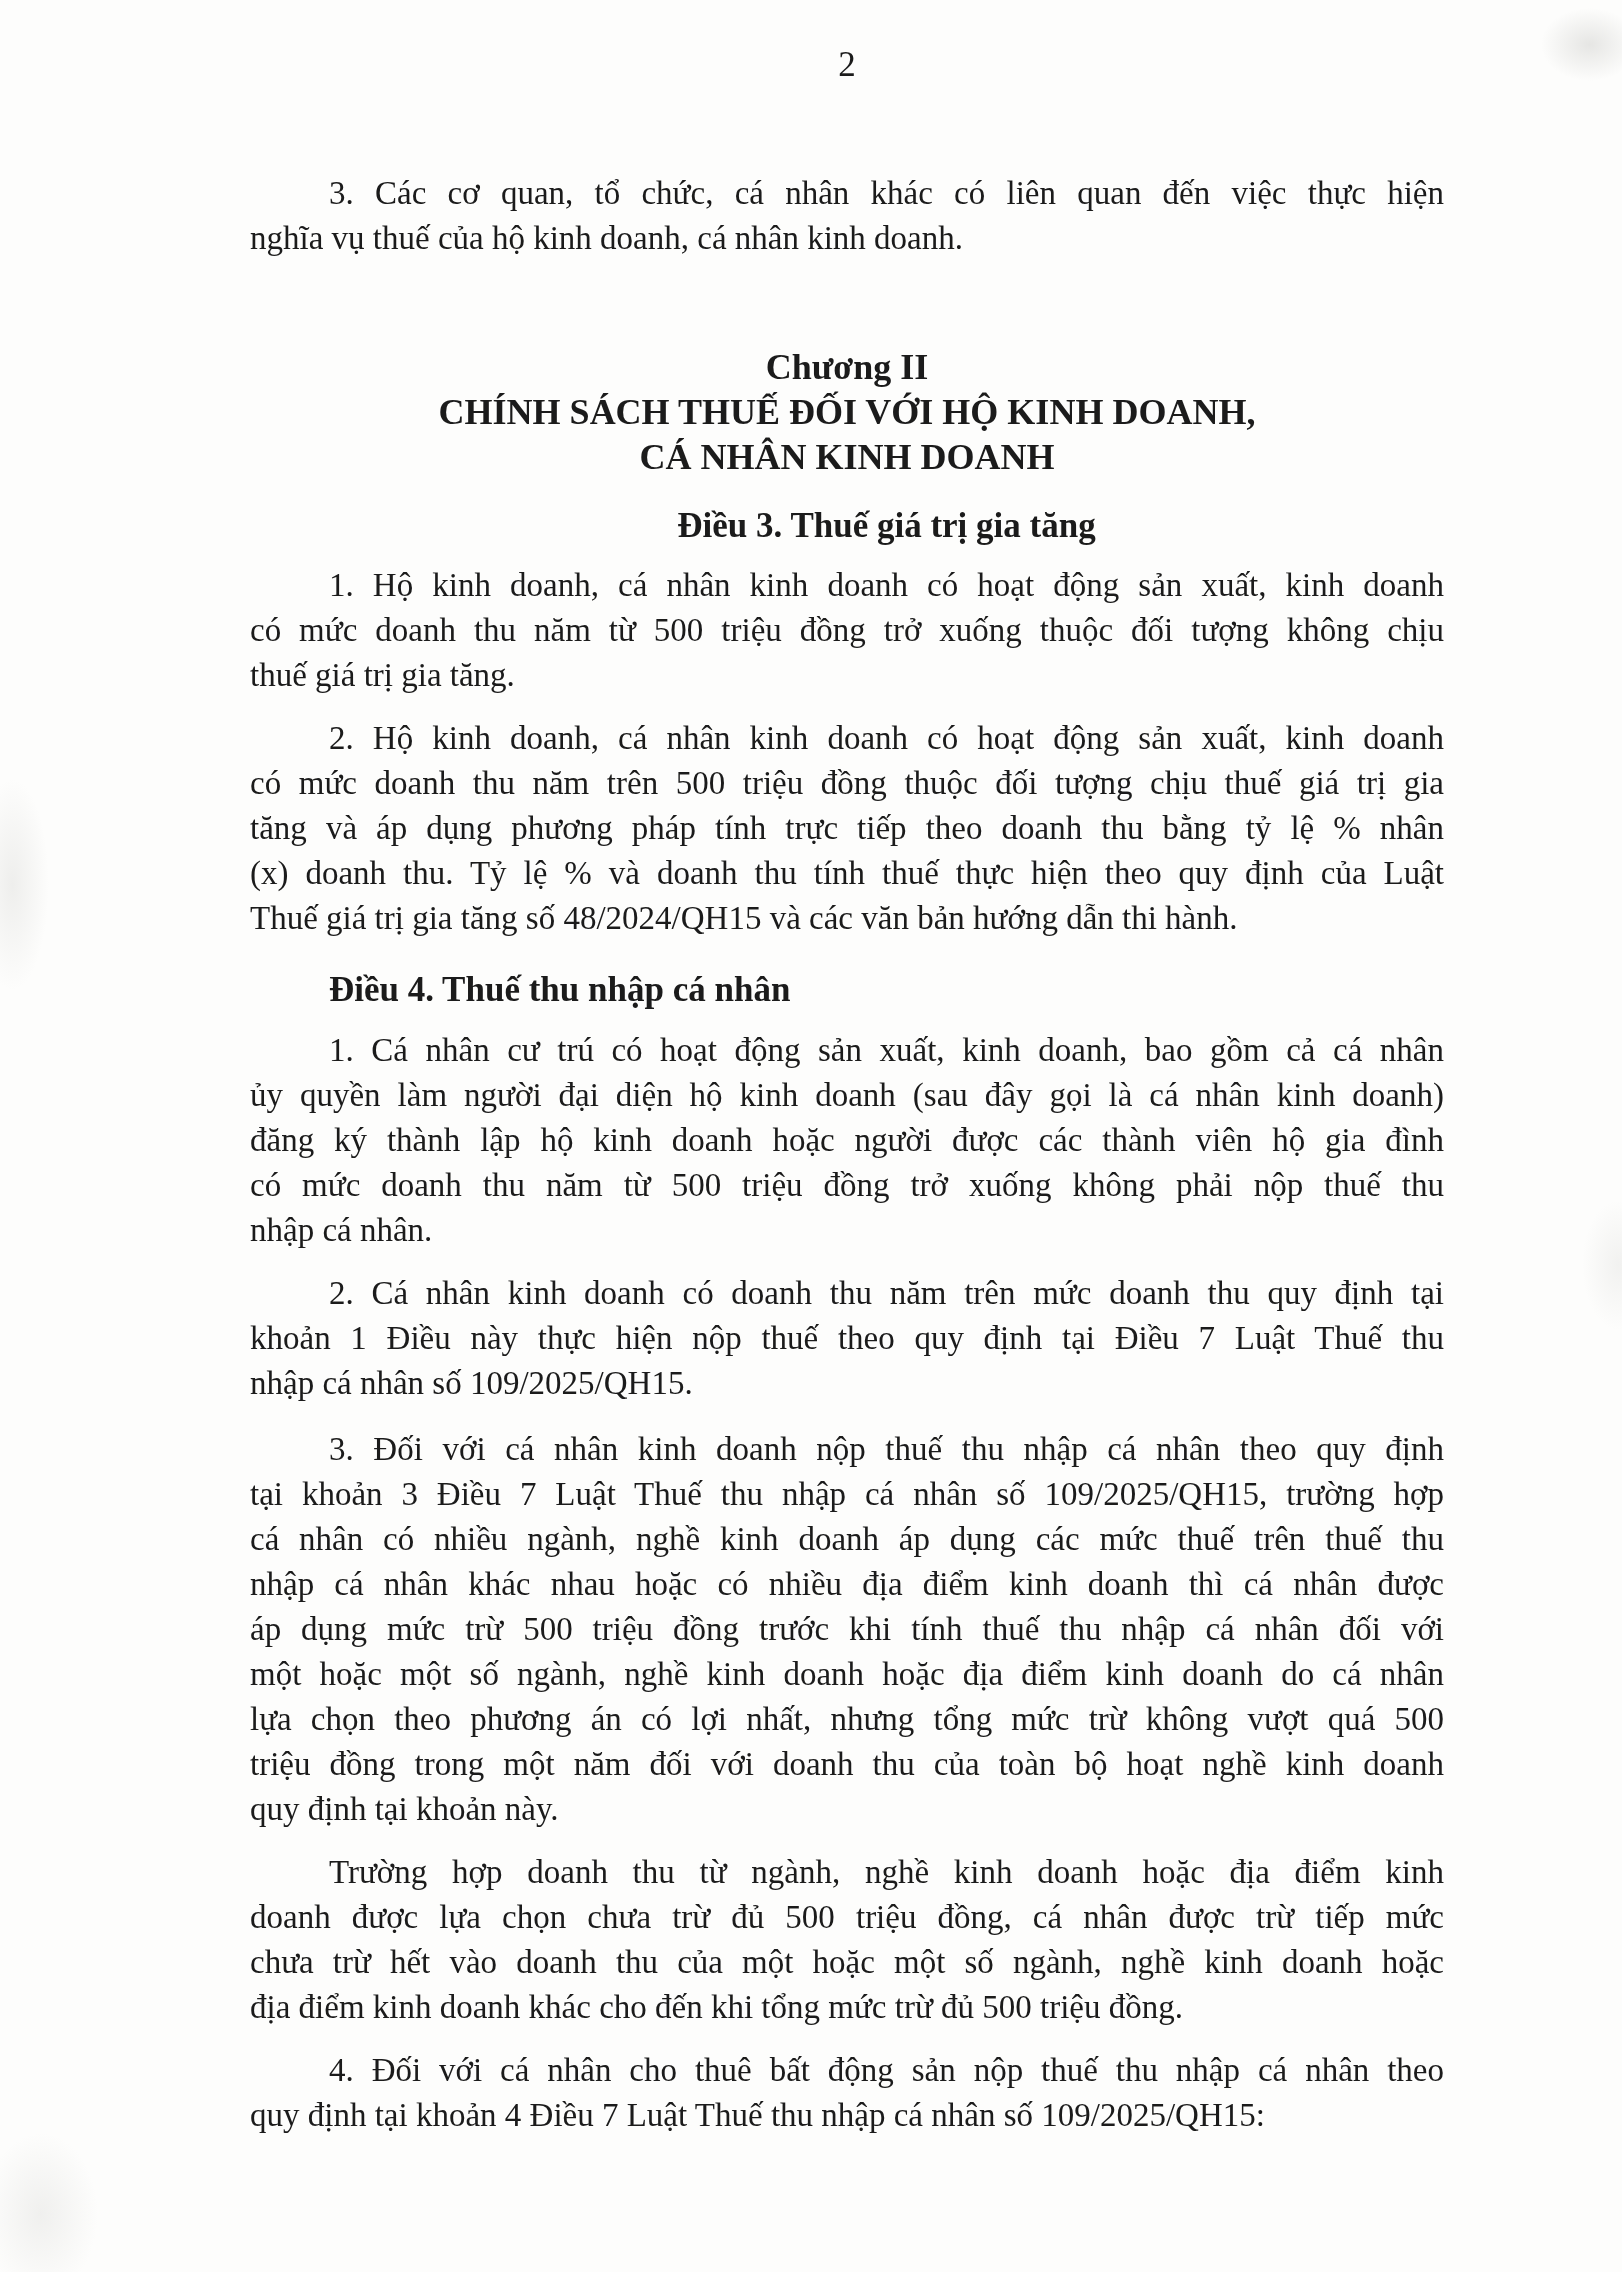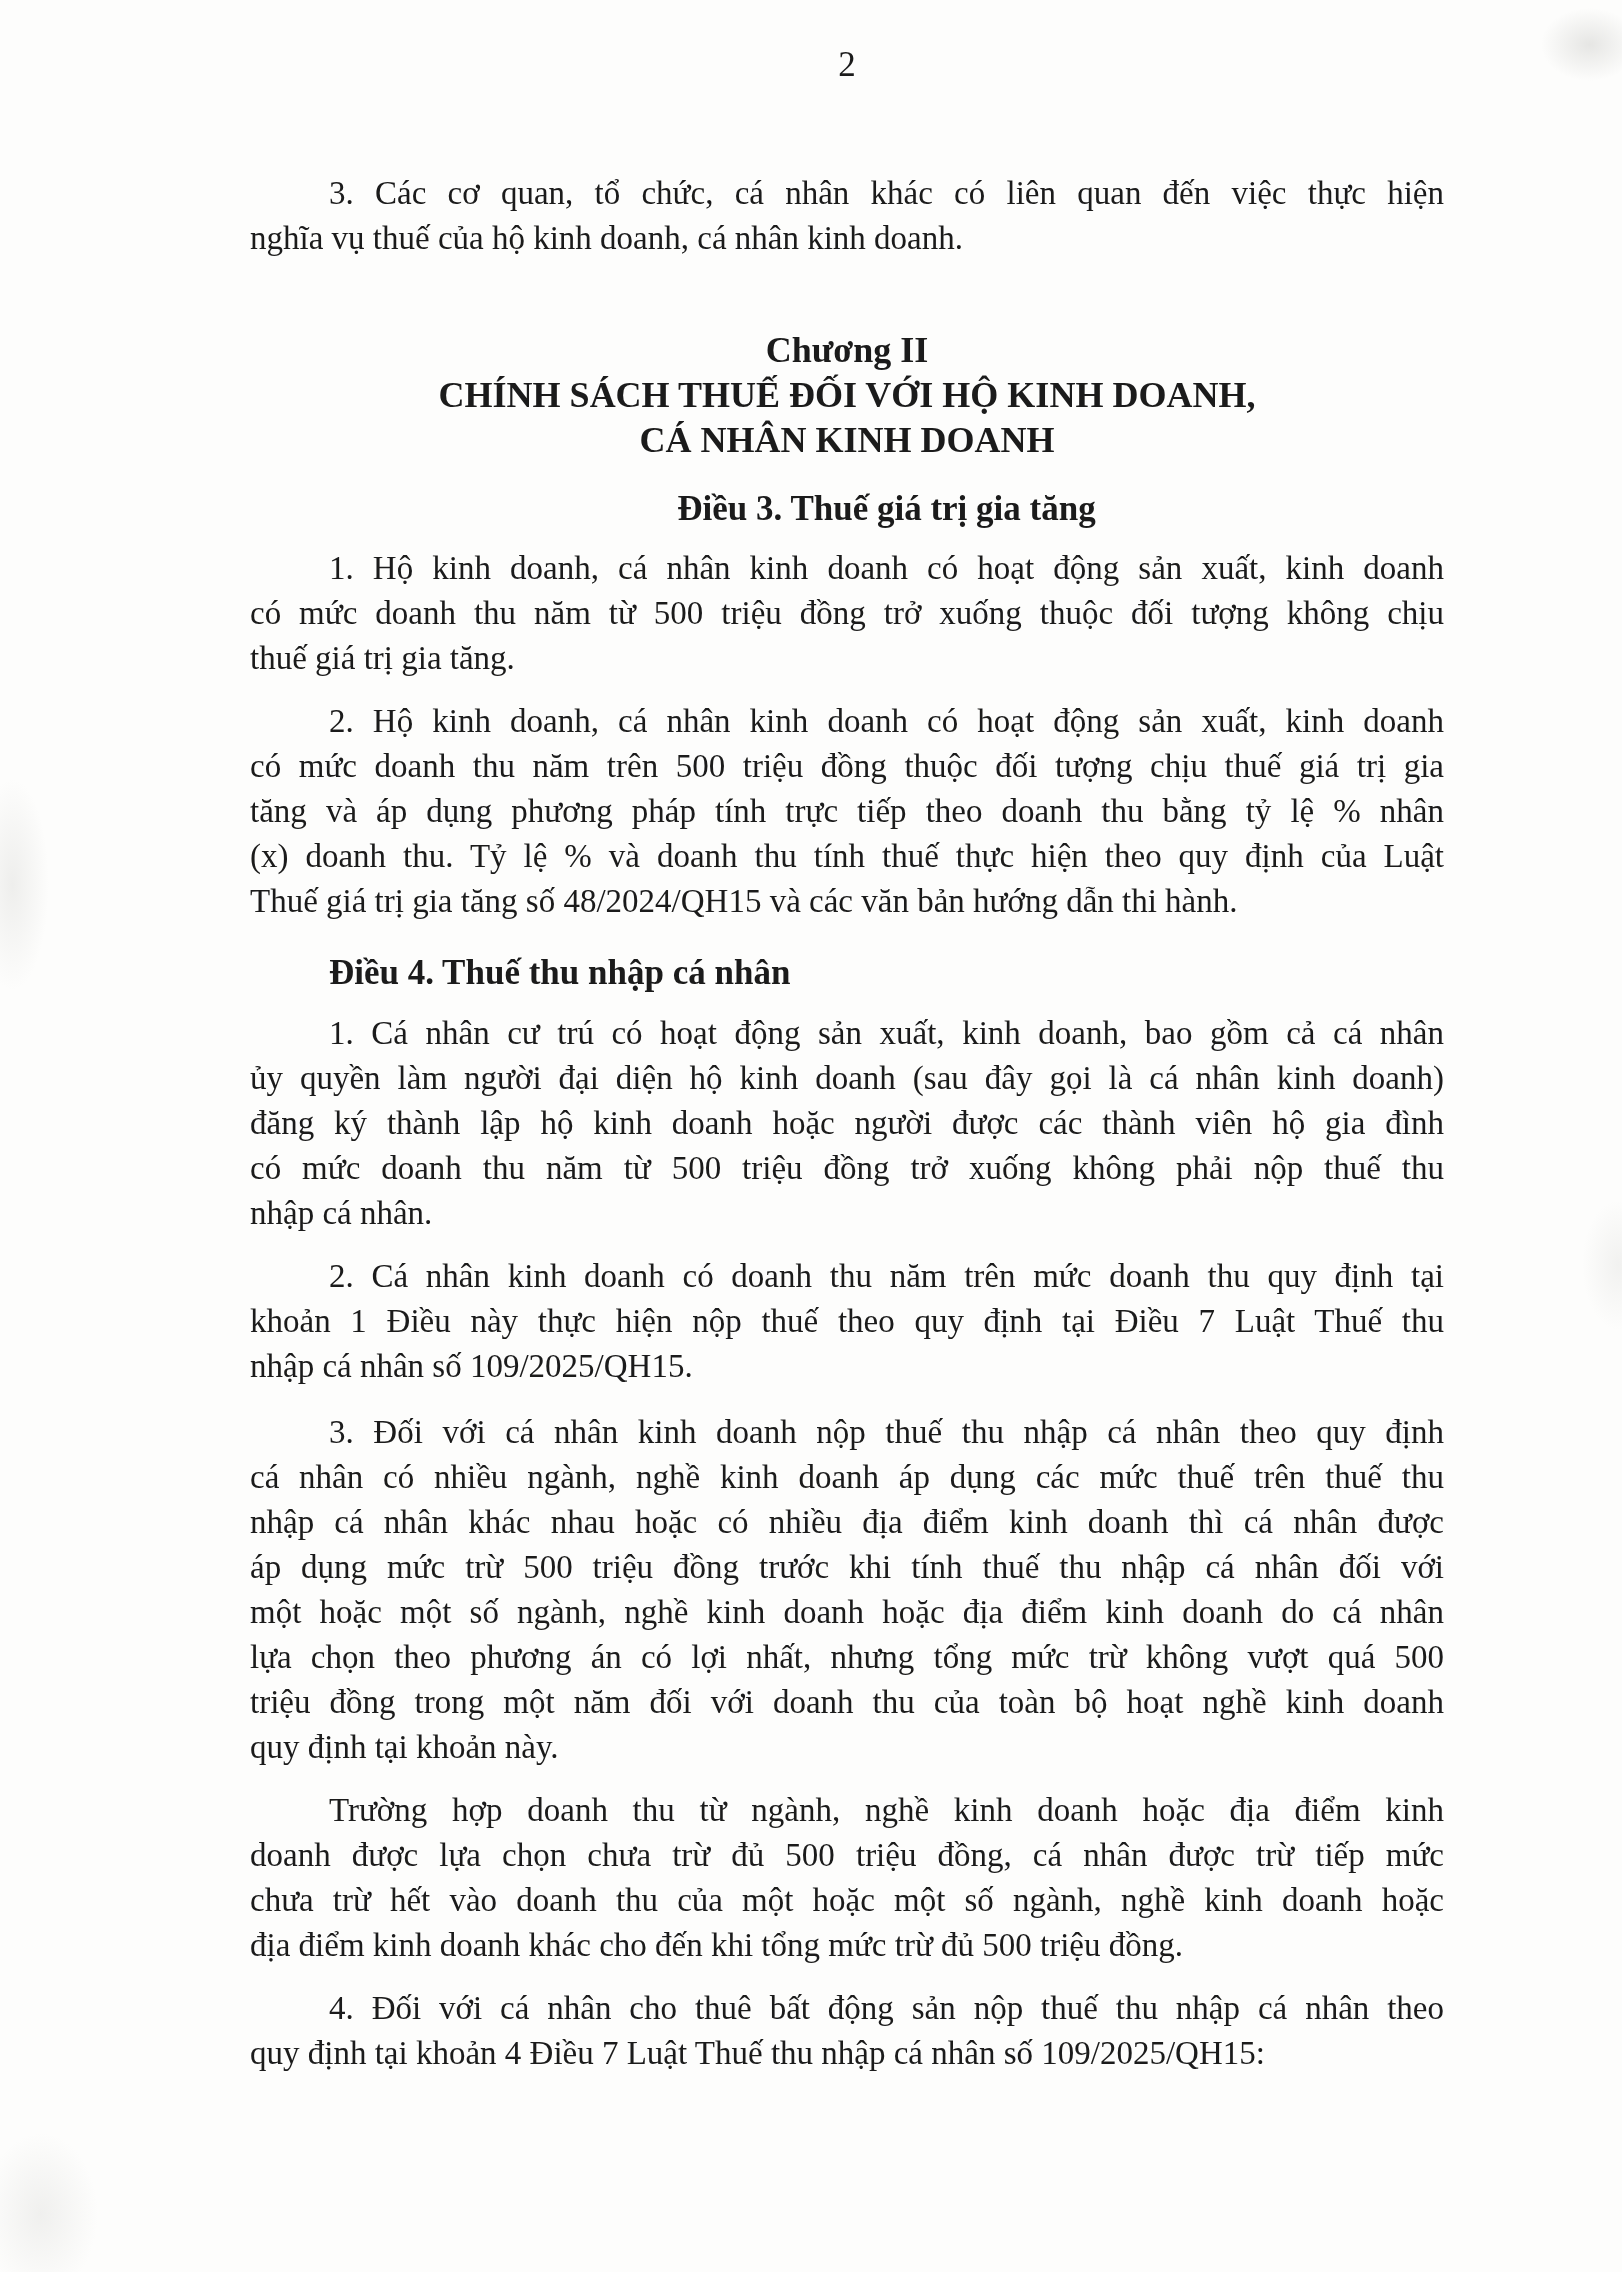--- a/index.html
+++ b/index.html
@@ -36,21 +36,21 @@
   .para .ln { min-height: 45px; }
 
   
   .jl { text-align: justify; text-align-last: justify; }
   
   .fi { padding-left: 79px; }
   
   .last { text-align: left; font-family: Liberation Serif, serif; }
 
   .m-intro   { margin-top: 84px; }
-  .m-chapter { margin-top: 67px;  }
+  .m-chapter { margin-top: 84px;  }
   .m-h3      { margin-top: 23px; text-align: center;  }
   .m-k1      { margin-top: 14.6px;  }
   .m-h4      { margin-top: 26px;  }
   .m-k1b     { margin-top: 16px;  }
   .m-k3      { margin-top: 21px;  }
 
   .chapter { text-align: center; font-weight: 700; font-size: 36px; line-height: 45px; }
   .article-heading { font-weight: 700; font-size: 35px; padding-left: 79px; }
 </style>
 </head>
@@ -103,20 +103,21 @@
   </div>
 
   <div class="para">
     <div class="ln jl fi">2. Cá nhân kinh doanh có doanh thu năm trên mức doanh thu quy định tại</div>
     <div class="ln jl">khoản 1 Điều này thực hiện nộp thuế theo quy định tại Điều 7 Luật Thuế thu</div>
     <div class="ln last">nhập cá nhân số 109/2025/QH15.</div>
   </div>
 
   <div class="para m-k3">
     <div class="ln jl fi">3. Đối với cá nhân kinh doanh nộp thuế thu nhập cá nhân theo quy định</div>
+    <div class="ln jl">tại khoản 3 Điều 7 Luật Thuế thu nhập cá nhân số 109/2025/QH15, trường hợp</div>
     <div class="ln jl">cá nhân có nhiều ngành, nghề kinh doanh áp dụng các mức thuế trên thuế thu</div>
     <div class="ln jl">nhập cá nhân khác nhau hoặc có nhiều địa điểm kinh doanh thì cá nhân được</div>
     <div class="ln jl">áp dụng mức trừ 500 triệu đồng trước khi tính thuế thu nhập cá nhân đối với</div>
     <div class="ln jl">một hoặc một số ngành, nghề kinh doanh hoặc địa điểm kinh doanh do cá nhân</div>
     <div class="ln jl">lựa chọn theo phương án có lợi nhất, nhưng tổng mức trừ không vượt quá 500</div>
     <div class="ln jl">triệu đồng trong một năm đối với doanh thu của toàn bộ hoạt nghề kinh doanh</div>
     <div class="ln last">quy định tại khoản này.</div>
   </div>
 
   <div class="para">

